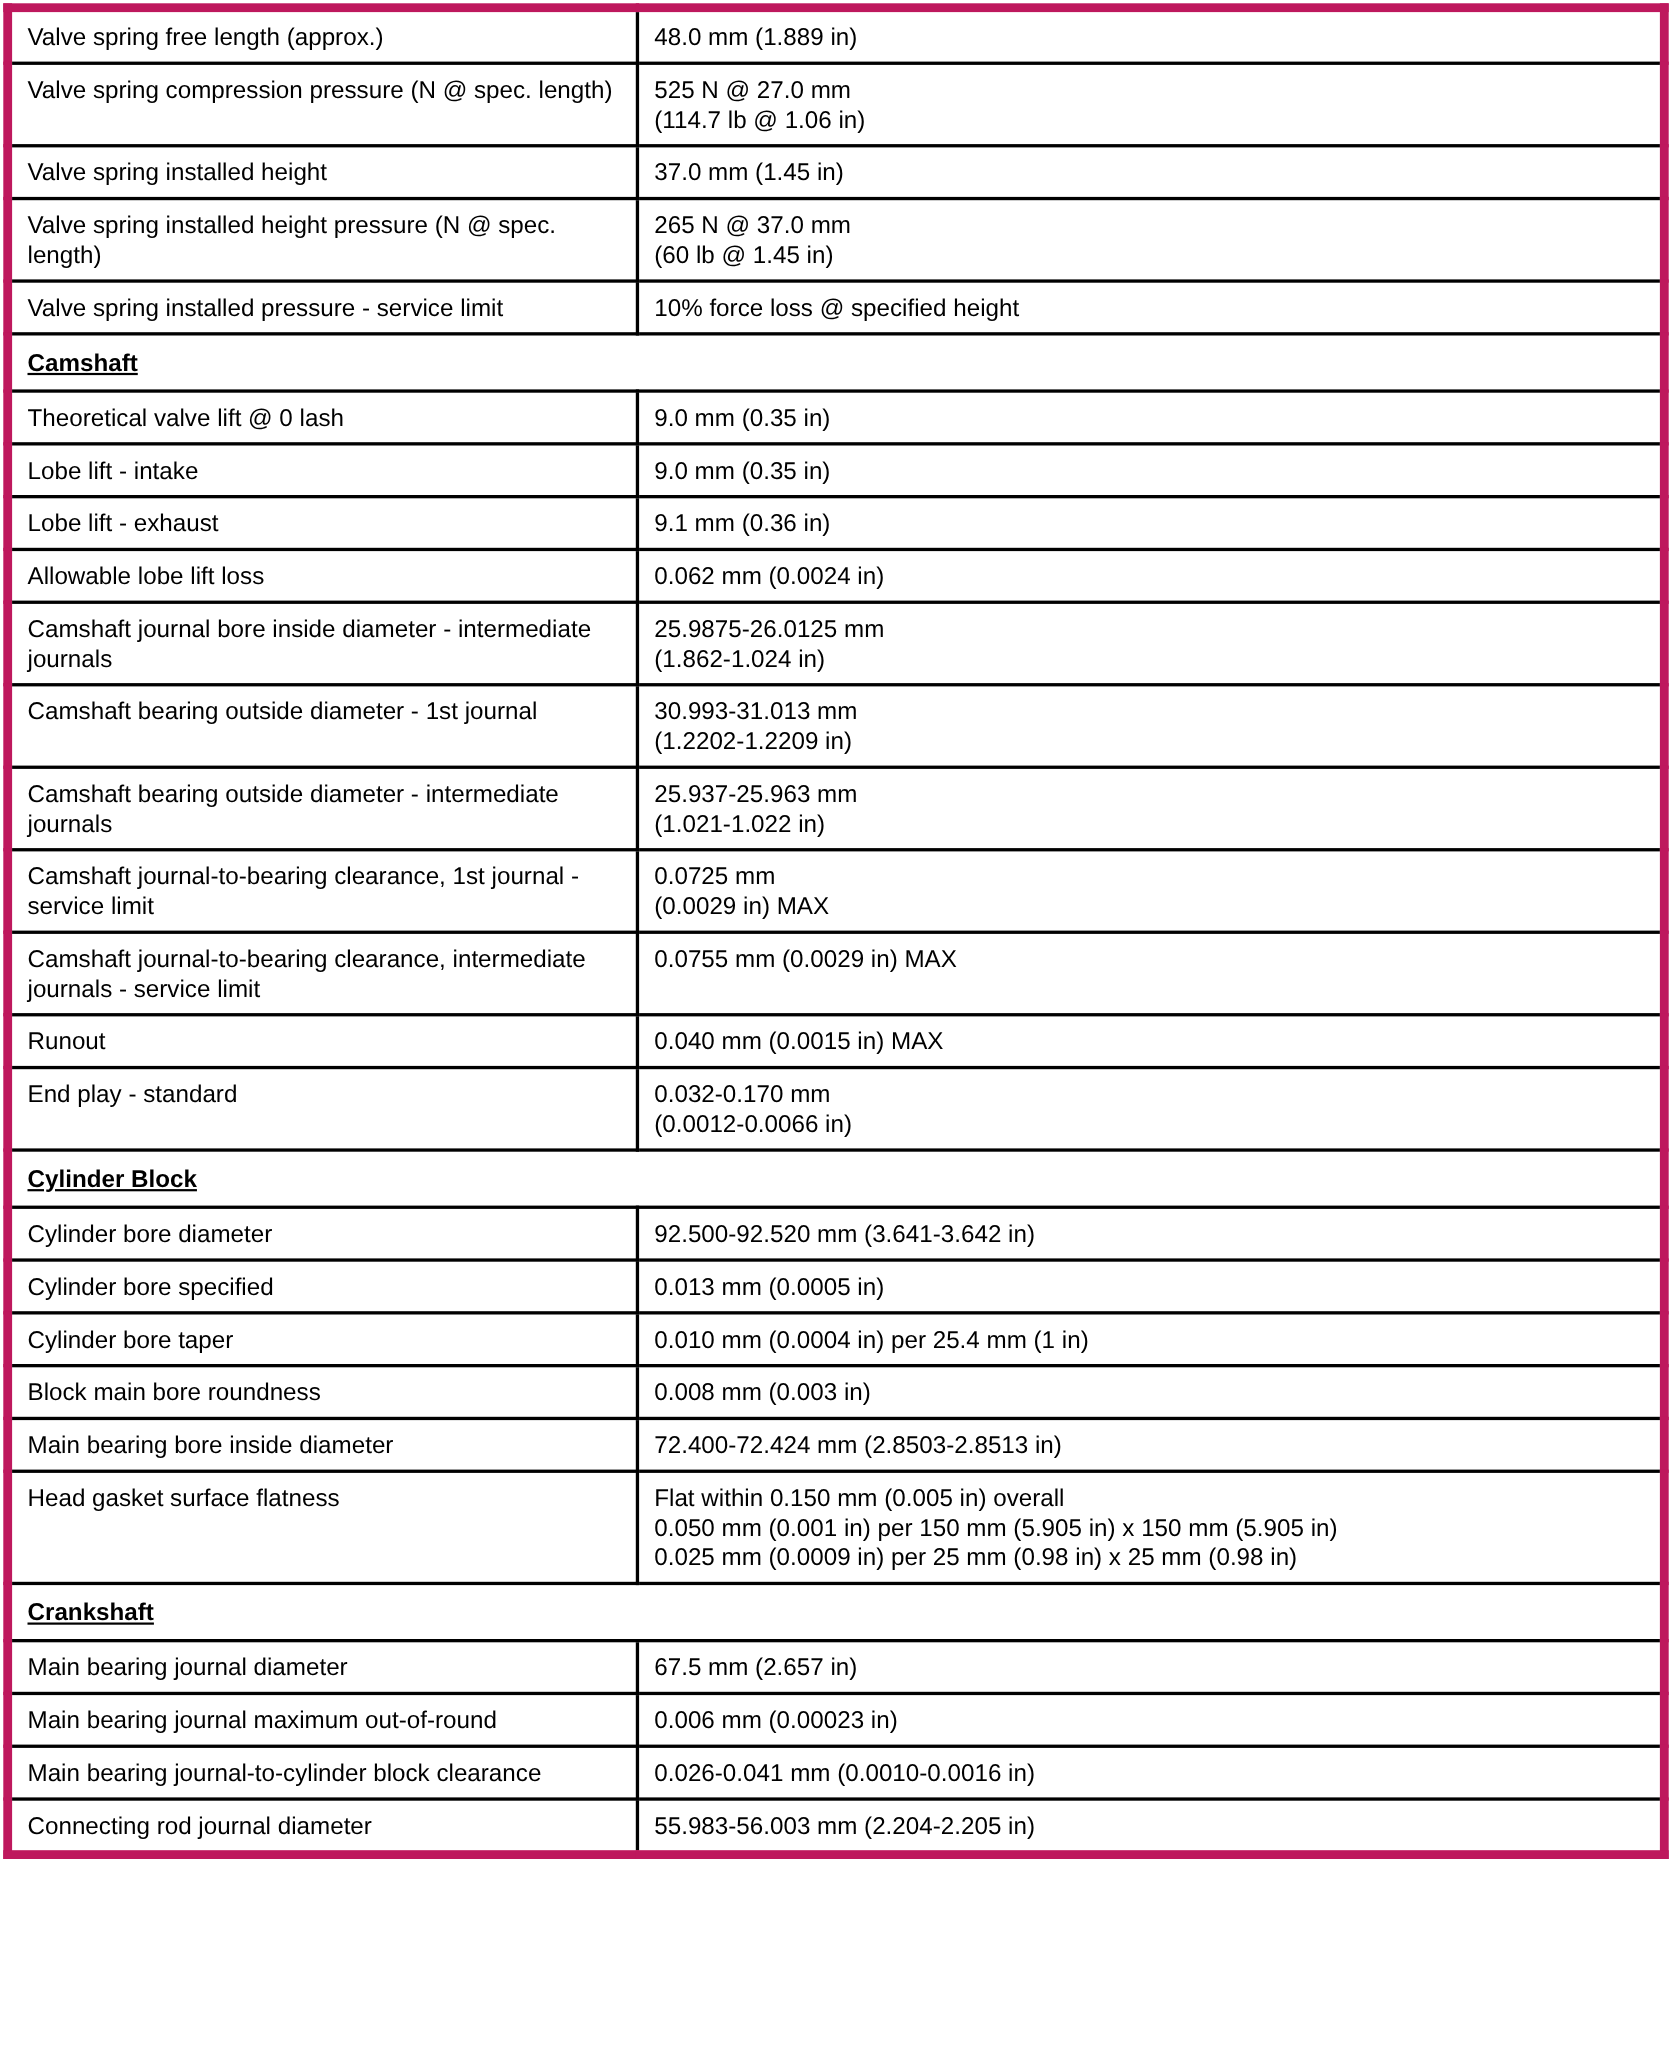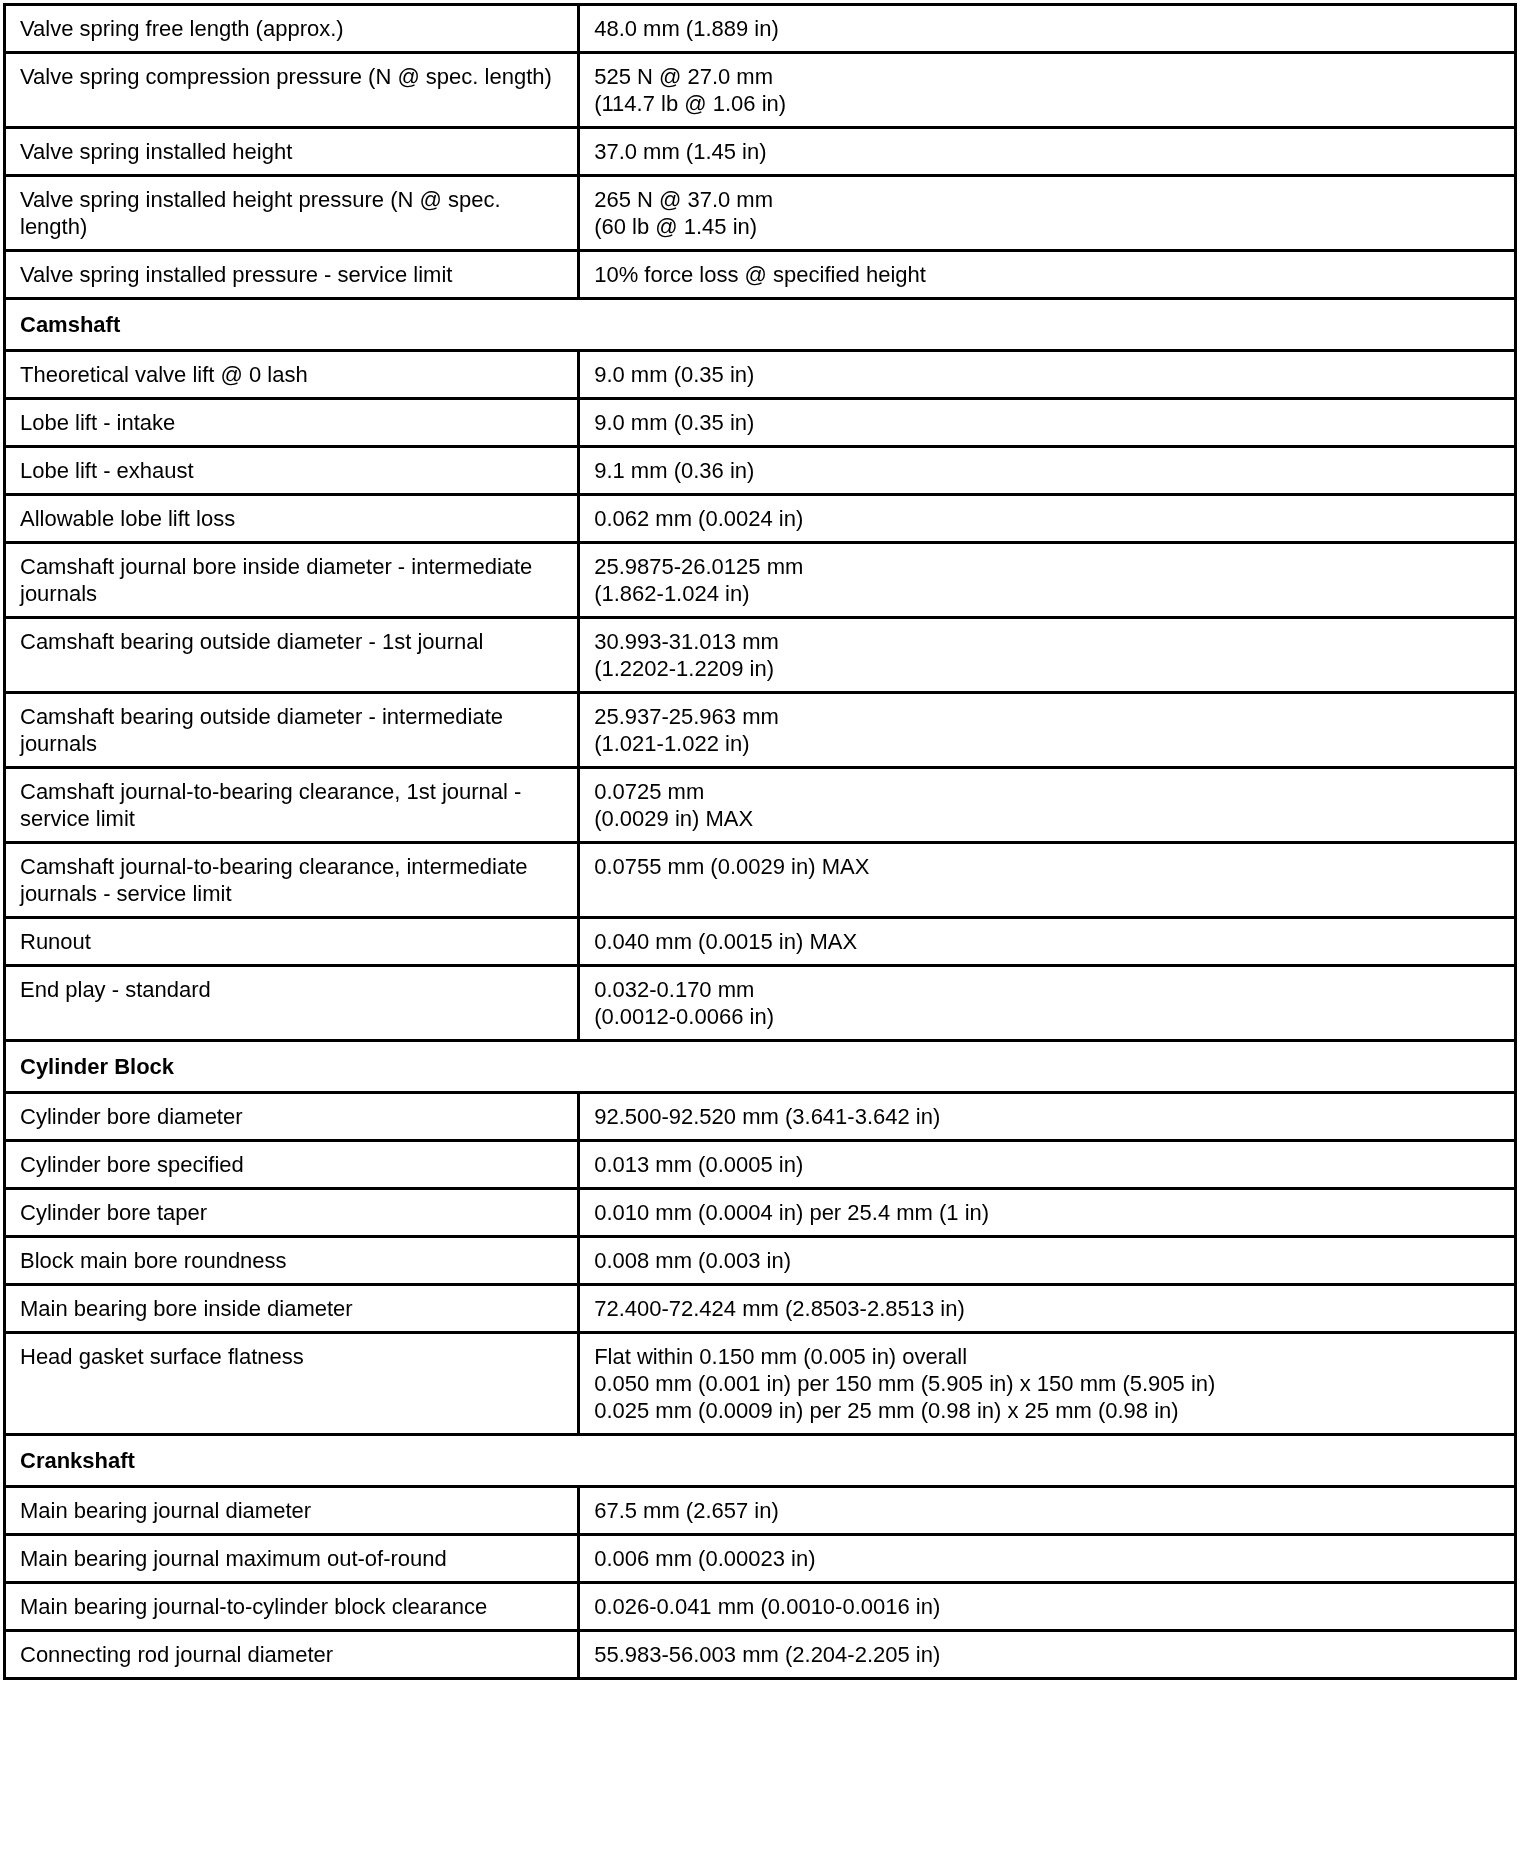--- a/index.html
+++ b/index.html
@@ -12,21 +12,21 @@
   .page {
     width: 1520px;
     box-sizing: border-box;
     padding: 3px;
     background: #ffffff;
   }
   table.spec-table {
     width: 100%;
     border-collapse: collapse;
     table-layout: fixed;
-    border: 3px solid #be185d;
+    border: 8px solid #be185d;
   }
   col.label-col { width: 38%; }
   col.value-col { width: 62%; }
   td, th {
     border: 3px solid #000000;
     font-size: 22px;
     line-height: 27px;
     padding: 9px 14px;
     vertical-align: top;
     overflow-wrap: break-word;
@@ -37,20 +37,21 @@
   }
   td.value-cell {
     text-align: left;
     font-weight: 400;
   }
   td.section-header-cell {
     text-align: left;
     font-weight: 700;
     padding-top: 11px;
     padding-bottom: 11px;
+    text-decoration: underline;
   }
 </style>
 </head>
 <body>
 
 <div class="page">
   <table class="spec-table">
     <colgroup>
       <col class="label-col">
       <col class="value-col">

